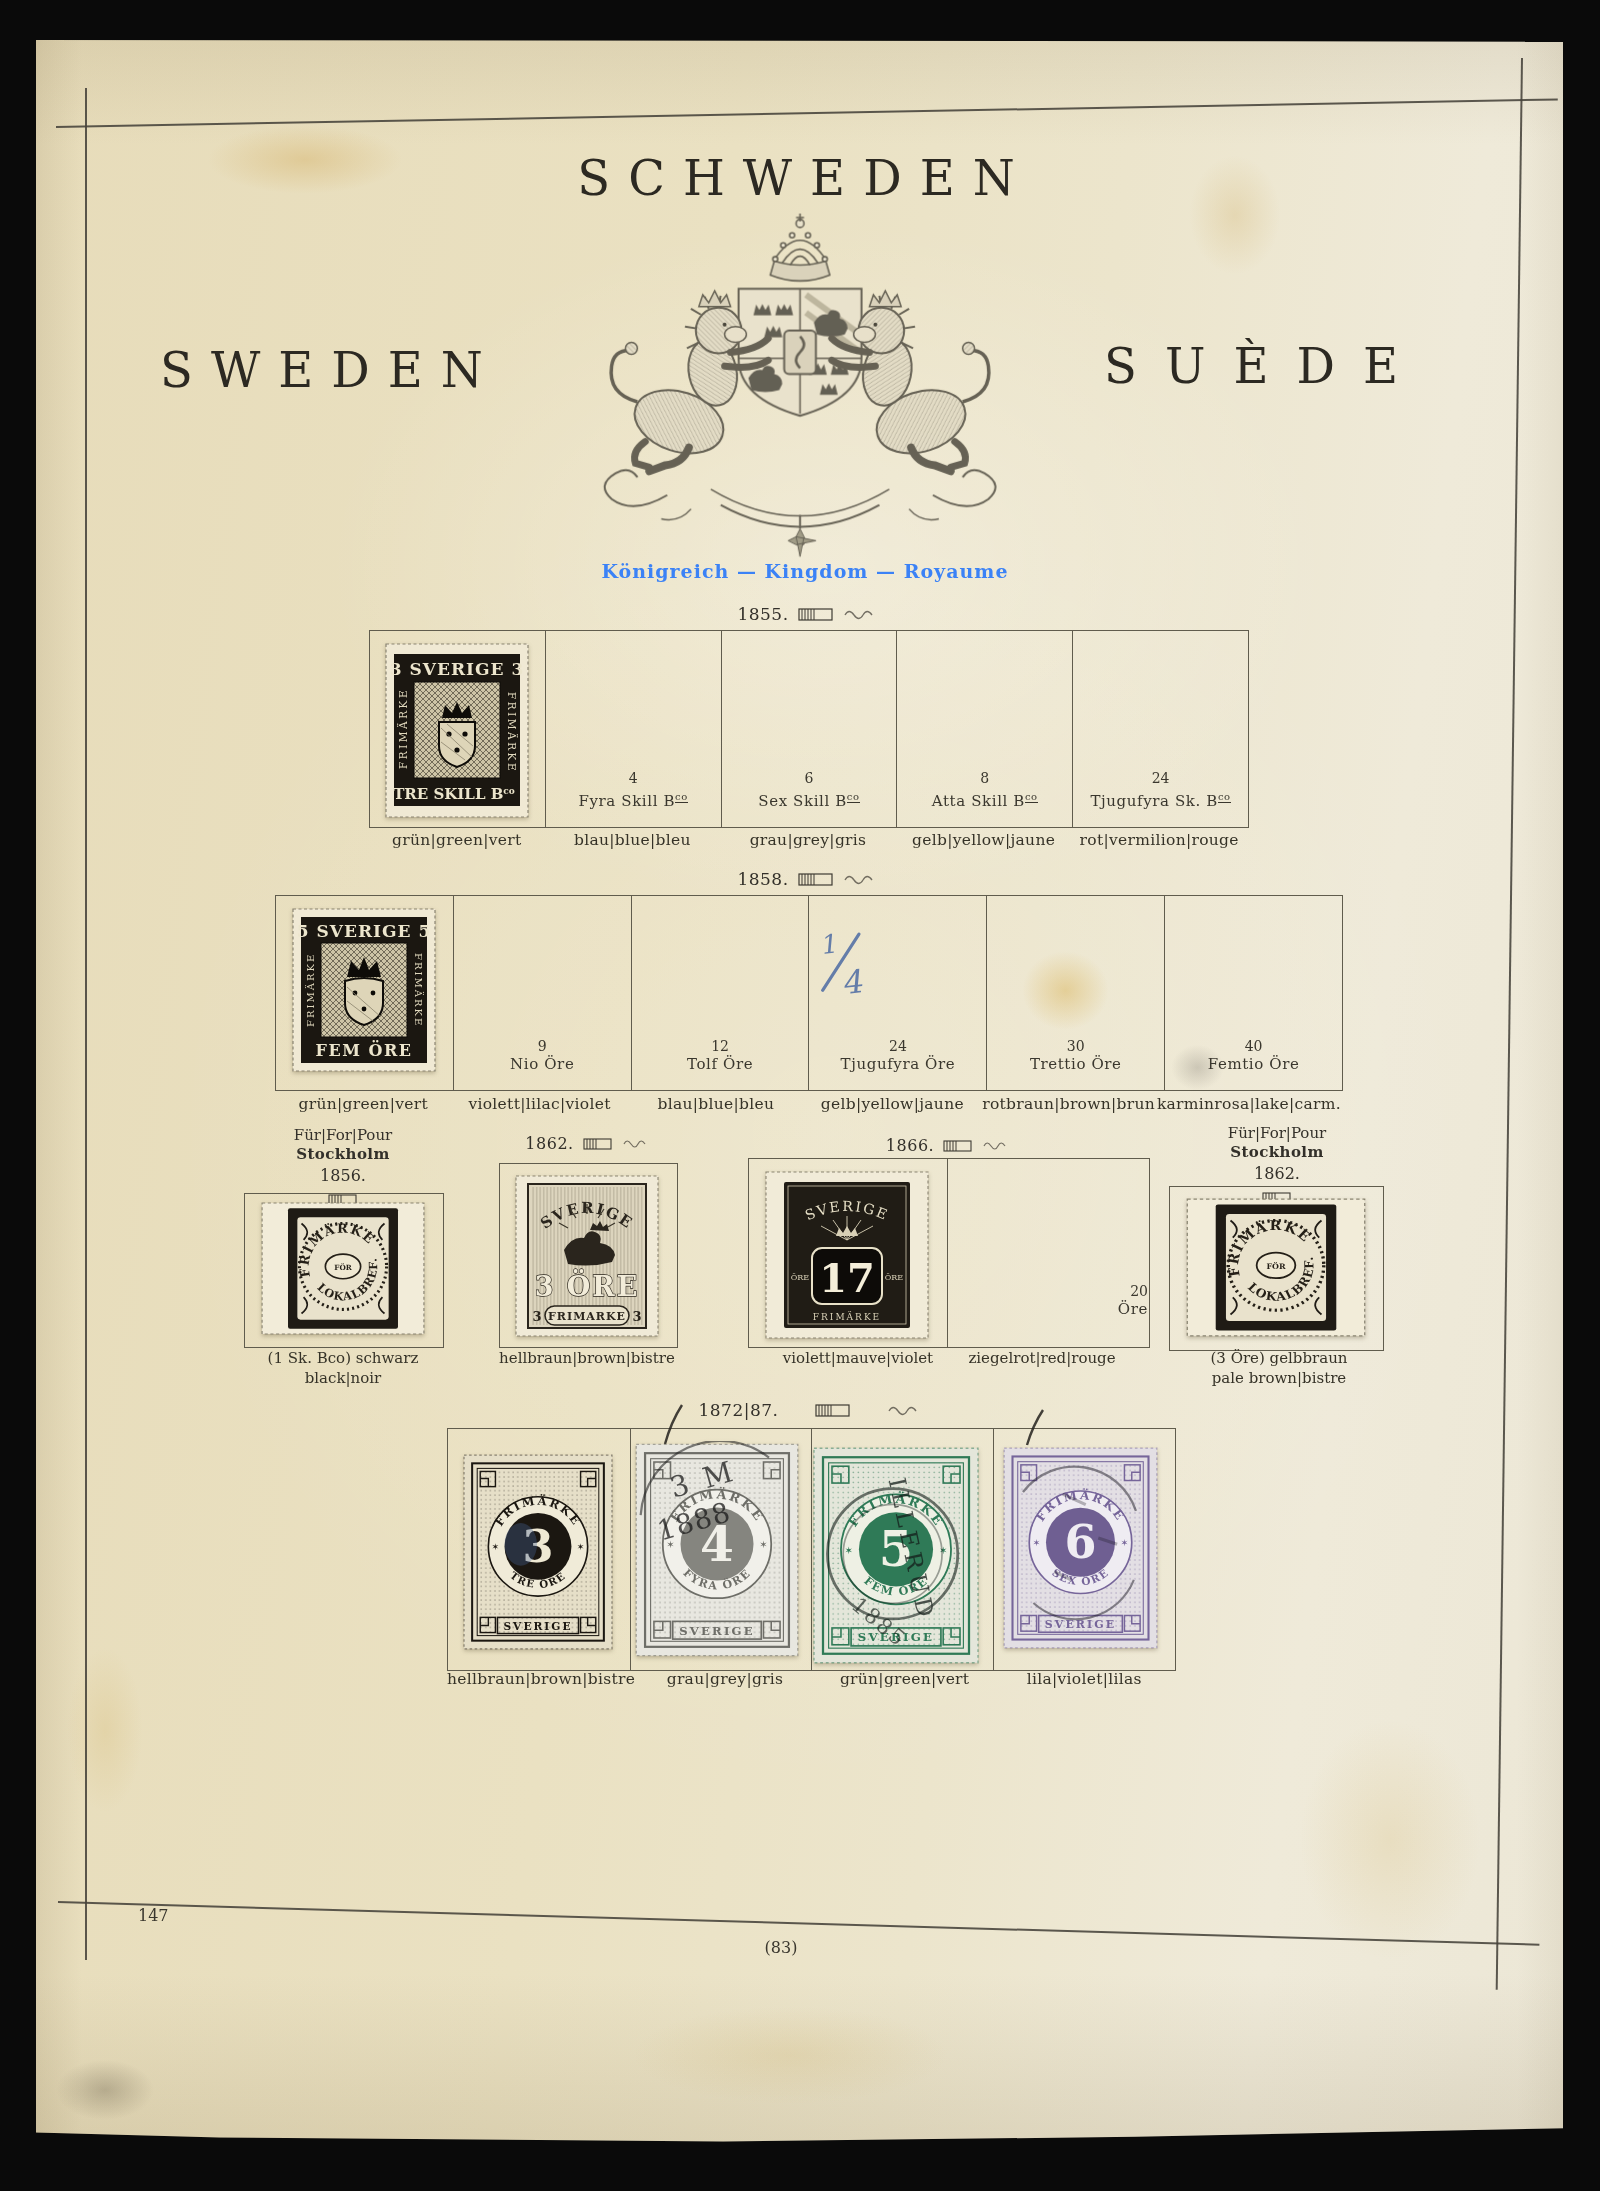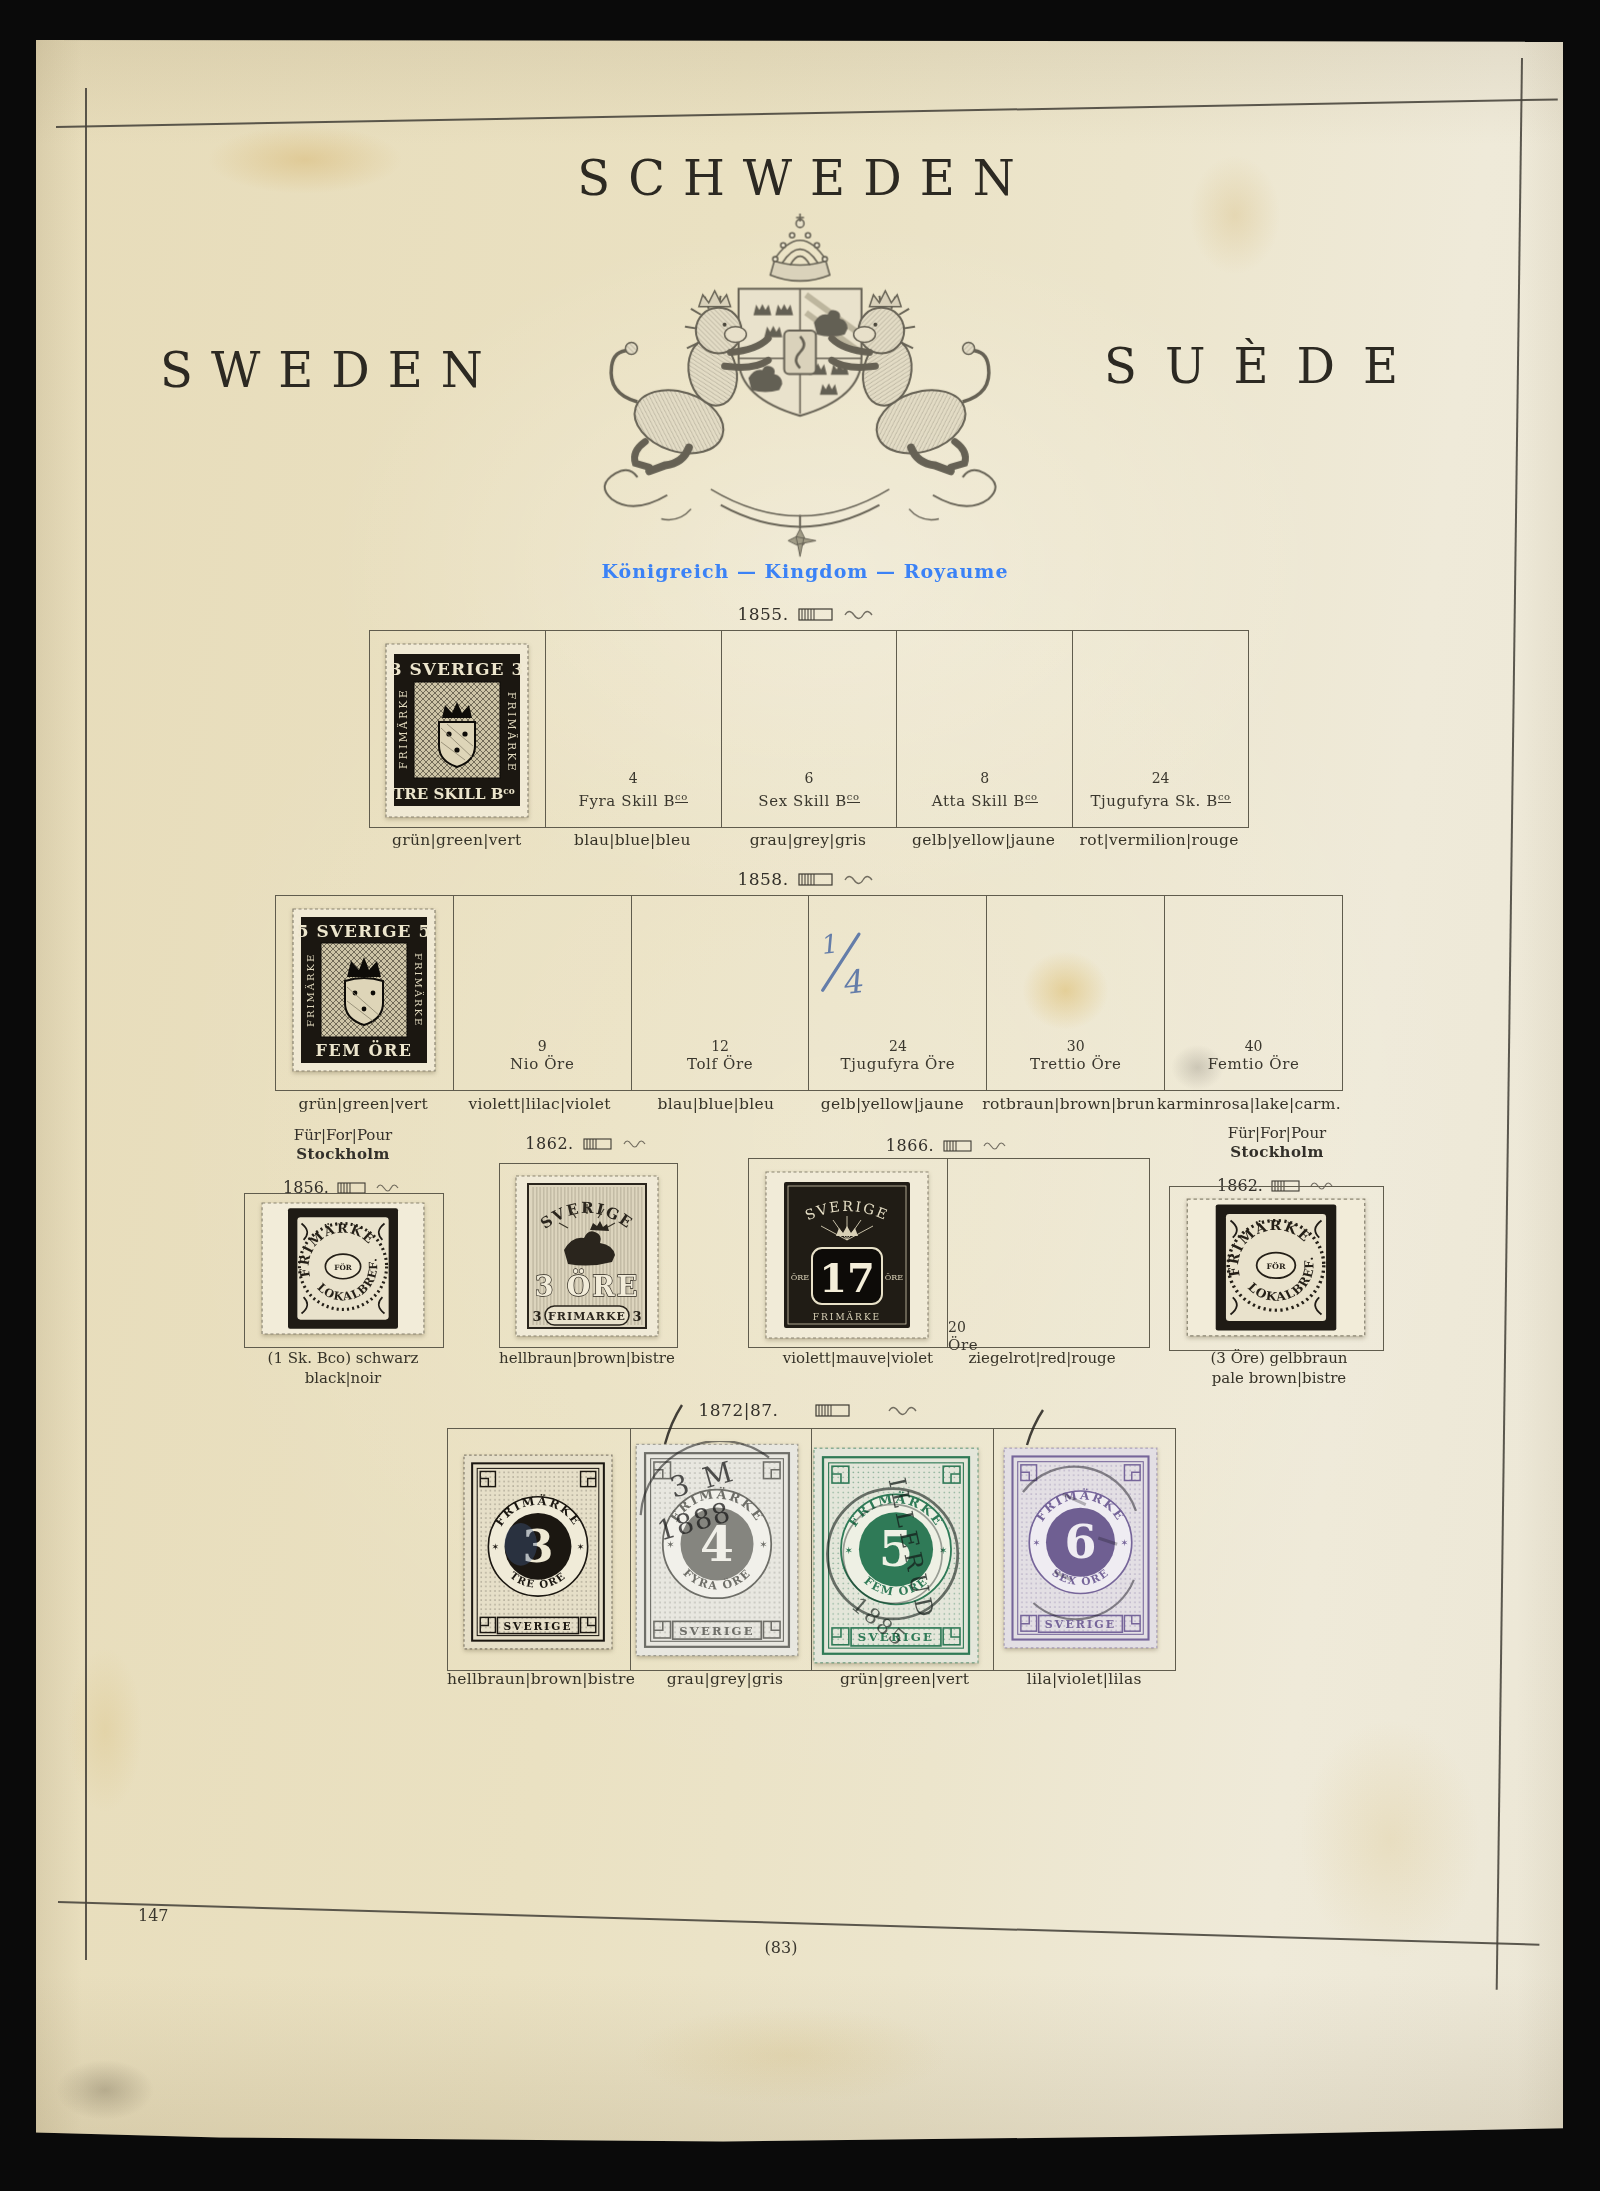--- a/index.html
+++ b/index.html
@@ -25,21 +25,21 @@
            justify-content:flex-end; align-items:center; padding-bottom:16px; }
   .pcell:last-child { border-right:none; }
   .cellval { font-size:14px; color:#3a372e; line-height:17px; }
   .cellname { font-size:15px; color:#3a372e; letter-spacing:.6px; line-height:19px; white-space:nowrap; }
   .cellname sup, .supco { font-size:10px; border-bottom:1px solid #3a372e; }
   .caprow { position:absolute; display:flex; }
   .capcell { flex:1; text-align:center; font-size:15.5px; color:#353227; letter-spacing:.3px; white-space:nowrap; }
   .box { position:absolute; border:1.5px solid #605c4d; }
   .subhead { position:absolute; text-align:center; font-size:15px; color:#33302a; line-height:19px; }
   .subhead .bold { font-weight:bold; letter-spacing:.4px; }
-  .yearline { display:flex; align-items:center; justify-content:center; gap:8px; font-size:16px; margin-top:14px; }
+  .yearline { display:flex; align-items:center; justify-content:center; gap:8px; font-size:16px; margin-top:2px;flex-direction:column; }
   .capunder { position:absolute; text-align:center; font-size:15px; color:#353227; line-height:20px; white-space:nowrap; }
   .stamp { position:absolute; filter:drop-shadow(0 2px 2px rgba(70,55,25,.30)); }
   .footnum { position:absolute; font-size:16px; color:#3a372e; }
   svg text { font-family:"DejaVu Serif","Liberation Serif",serif; }
 </style>
 </head>
 <body>
 
 <div class="stage">
 
@@ -362,21 +362,21 @@
     <svg width="30" height="14">
         <rect x="1" y="2" width="27" height="10" fill="none" stroke="#3e3b33" stroke-width="1.1"></rect>
         <path d="M4,2 v10 M7,2 v10 M10,2 v10 M13,2 v10" stroke="#3e3b33" stroke-width="1"></path>
       </svg>
     <svg width="28" height="11">
         <path d="M2,6 q3,-6 7,0 t7,0 t7,0" fill="none" stroke="#3e3b33" stroke-width="1.2" opacity=".7"></path>
       </svg>
   </div>
   <div class="box" style="left:748px;top:1158px;width:400px;height:188px;">
     <div style="position:absolute;left:198px;top:0;width:1px;height:100%;background:#605c4d;"></div>
-    <div style="position:absolute;left:199px;top:124px;width:200px;text-align:left;margin-top:36px;">
+    <div style="position:absolute;left:199px;top:124px;width:200px;text-align:right;">
       <div class="cellval">20</div>
       <div class="cellname">Öre</div>
     </div>
   </div>
   <svg class="stamp" style="left:764px;top:1170px;" width="166" height="170" viewBox="0 0 166 170">
     <rect x="2" y="2" width="162" height="166" fill="#f1ebd8" stroke="#8b8573" stroke-width="1.1" stroke-dasharray="3 2.5"></rect>
     <rect x="20" y="12" width="126" height="146" fill="#201c15" rx="2"></rect>
     <rect x="24" y="16" width="118" height="138" fill="none" stroke="#cfc7ad" stroke-width=".8"></rect>
     <text font-size="14" fill="#e8e1c8" letter-spacing="2" text-anchor="middle"><textPath href="#o17T" startOffset="50%">SVERIGE</textPath></text>
     <g stroke="#d8d0b6" stroke-width=".9">

